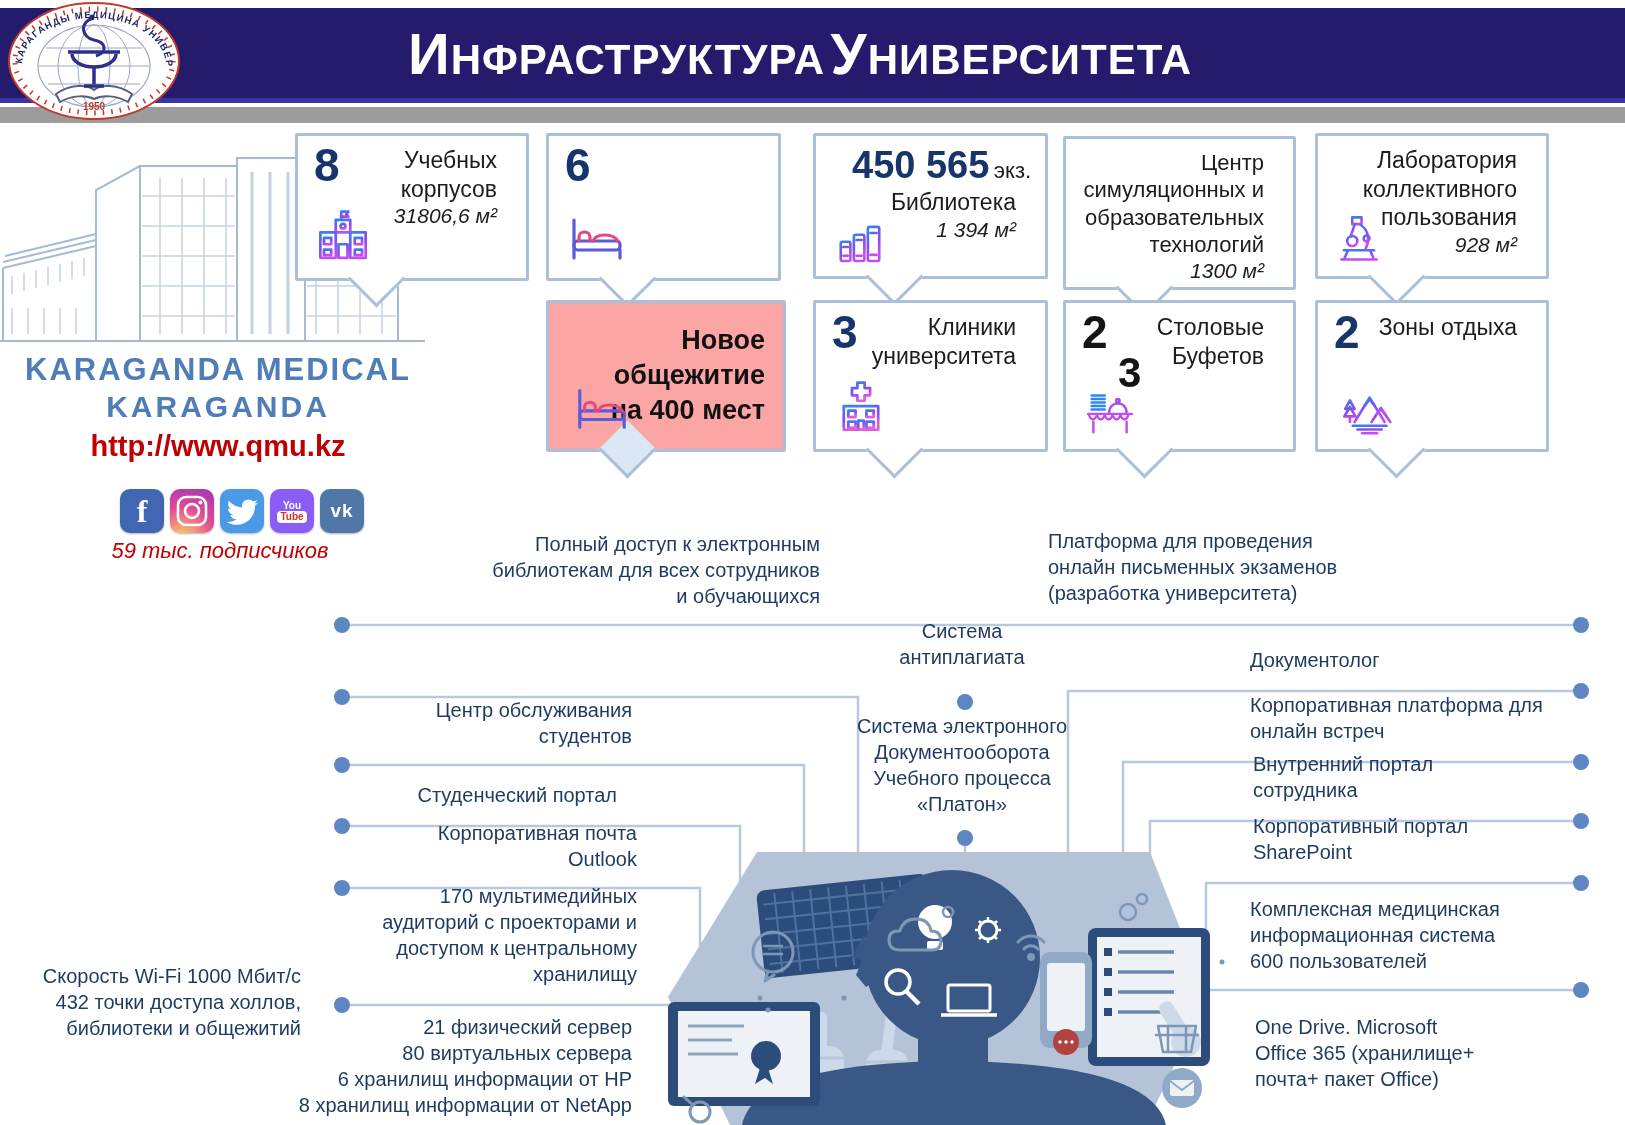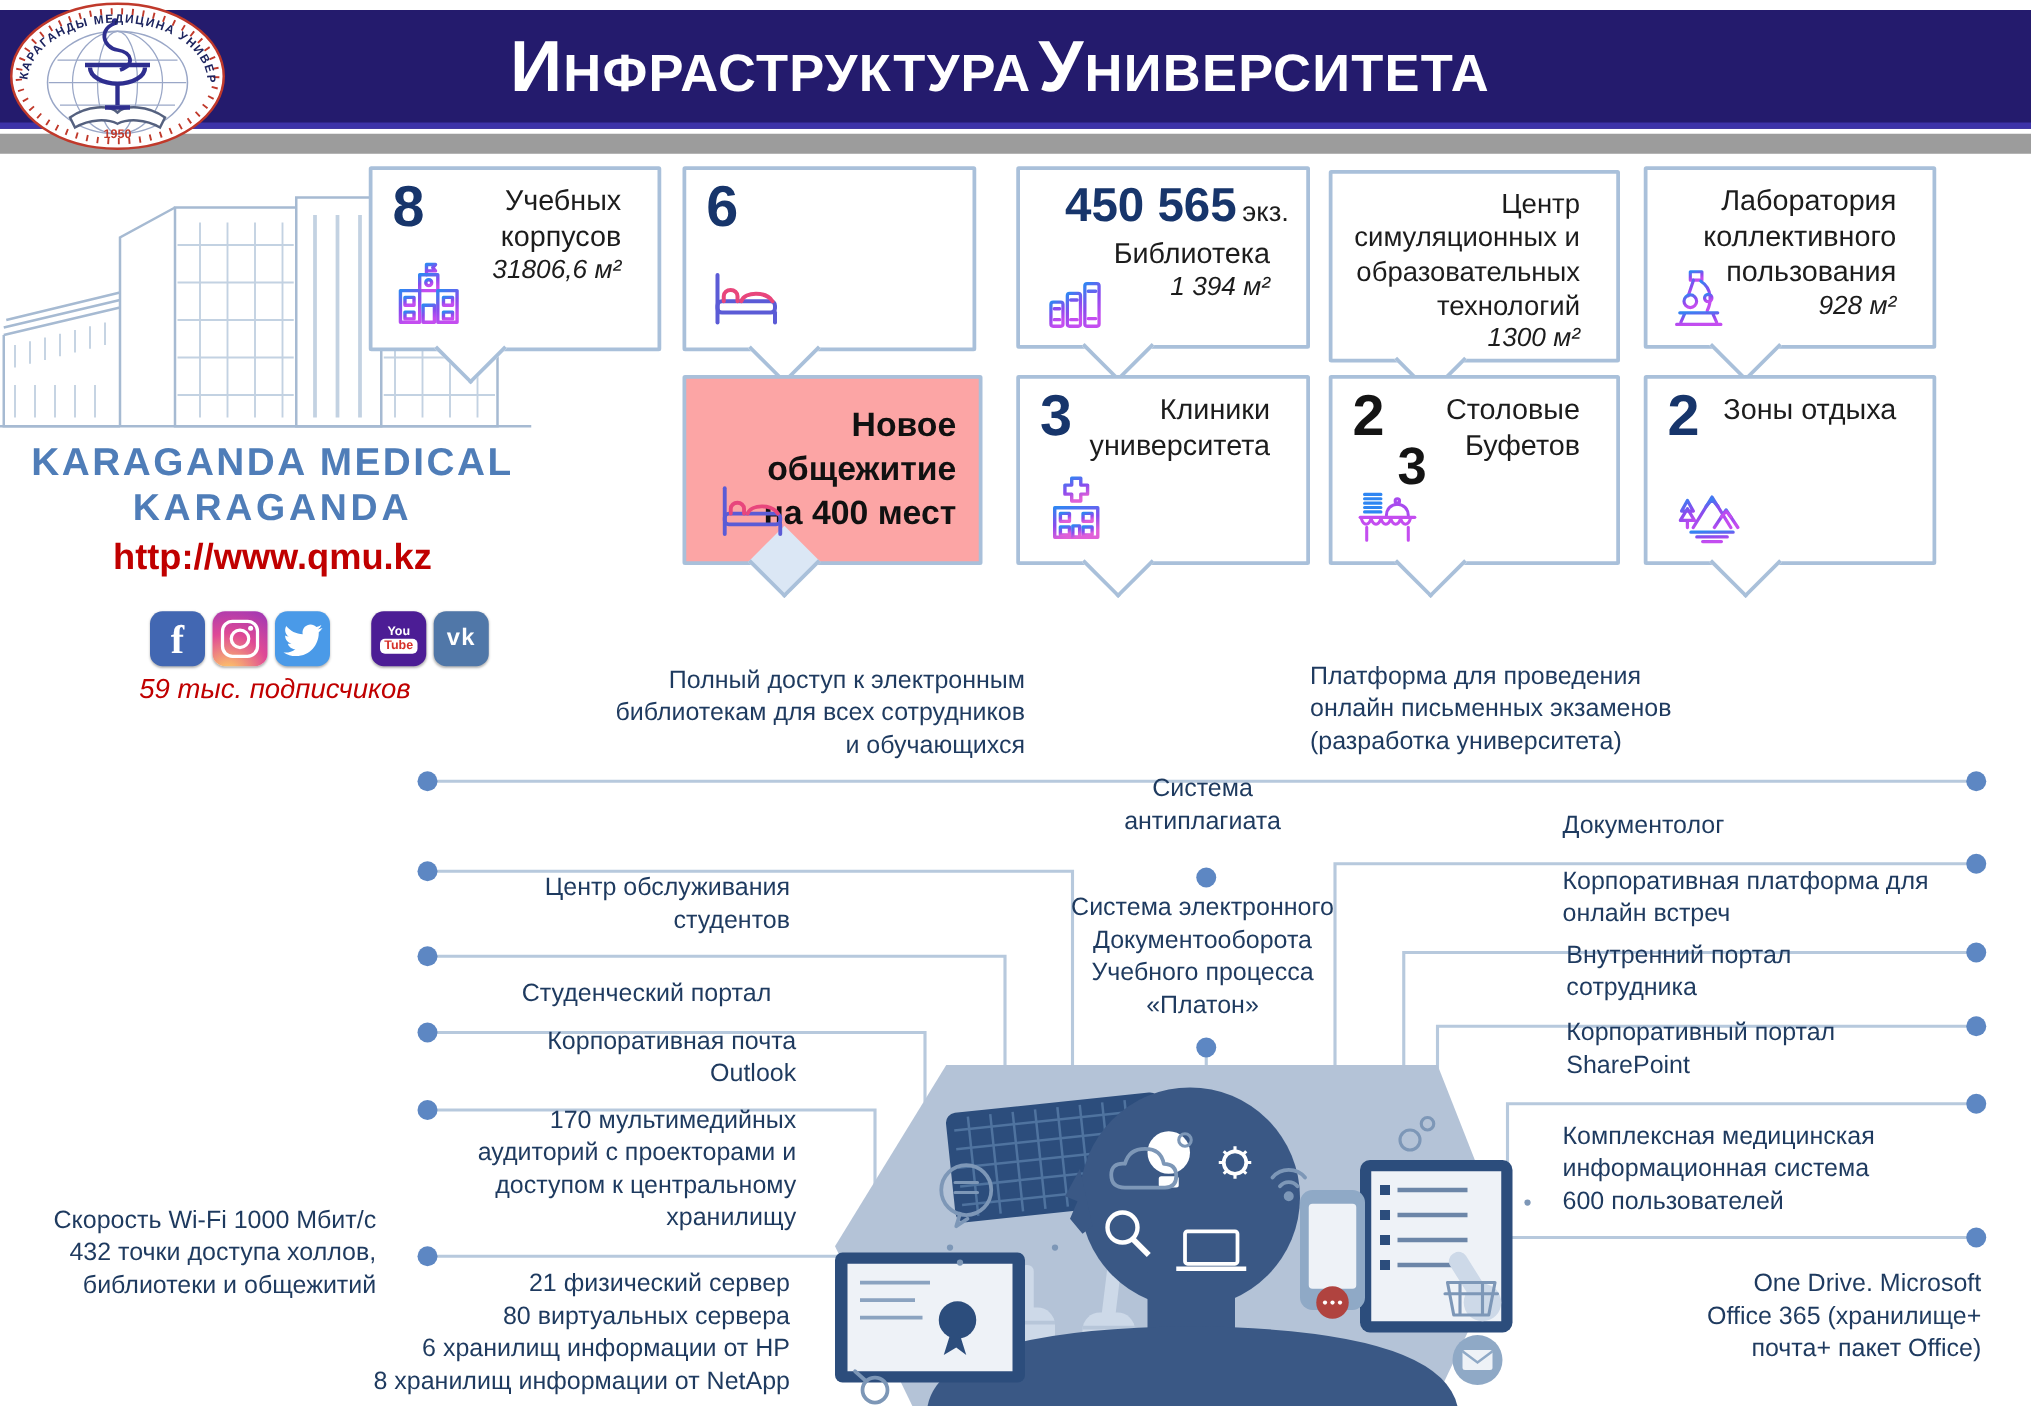--- a/index.html
+++ b/index.html
@@ -21,21 +21,21 @@
   .kmu2{position:absolute;left:8px;top:390px;width:420px;text-align:center;color:#4f7db8;
         font-weight:bold;font-size:30px;letter-spacing:3px;}
   .url{position:absolute;left:8px;top:430px;width:420px;text-align:center;color:#c00000;
        font-weight:bold;font-size:29px;text-decoration:none;display:block;}
   .socrow{position:absolute;left:120px;top:489px;display:flex;gap:6px;}
   .soc{width:44px;height:44px;border-radius:10px;display:flex;flex-direction:column;align-items:center;
        justify-content:center;box-shadow:0 1px 2px rgba(0,0,0,.3);cursor:pointer;}
   .soc-fb{background:#4267b2;color:#fff;font-size:32px;font-weight:bold;font-family:"Liberation Serif",serif;}
   .soc-ig{background:radial-gradient(circle at 28% 115%,#fdc468 8%,#df4996 55%,#9b36b7 100%);}
   .soc-tw{background:#4a9ae8;}
-  .soc-yt{background:#4c1d95;margin-left:27px;}
+  .soc-yt{background:#8b5cf6;}
   .soc-vk{background:#5077a8;color:#fff;font-size:19px;font-weight:bold;letter-spacing:1px;}
   .yt-a{color:#fff;font-size:10px;font-weight:bold;line-height:11px;}
   .yt-b{background:#fff;color:#d63029;font-size:10px;font-weight:bold;line-height:12px;
         border-radius:4px;padding:0 3px;}
   .followers{position:absolute;left:60px;top:538px;width:320px;text-align:center;color:#c00000;
              font-style:italic;font-size:22px;}
   
   .bubble{position:absolute;background:#fff;border:3px solid #a9c0da;border-radius:2px;}
   .bubble .tail{position:absolute;bottom:-21px;left:58px;width:38px;height:38px;background:#fff;
         border-right:3px solid #a9c0da;border-bottom:3px solid #a9c0da;transform:rotate(45deg);}
@@ -488,17 +488,17 @@
   <div class="mr" style="left:1250px;top:647px;width:330px;">Документолог</div>
   <div class="mr" style="left:1250px;top:692px;width:345px;">Корпоративная платформа для
 онлайн встреч</div>
   <div class="mr" style="left:1253px;top:751px;width:330px;">Внутренний портал
 сотрудника</div>
   <div class="mr" style="left:1253px;top:813px;width:330px;">Корпоративный портал
 SharePoint</div>
   <div class="mr" style="left:1250px;top:896px;width:340px;">Комплексная медицинская
 информационная система
 600 пользователей</div>
-  <div class="mr" style="left:1255px;top:1014px;width:330px;text-align:right;">One Drive. Microsoft
+  <div class="mr" style="left:1255px;top:1014px;width:330px;">One Drive. Microsoft
 Office 365 (хранилище+
 почта+ пакет Office)</div>
 
 </div>
 
 </body></html>

